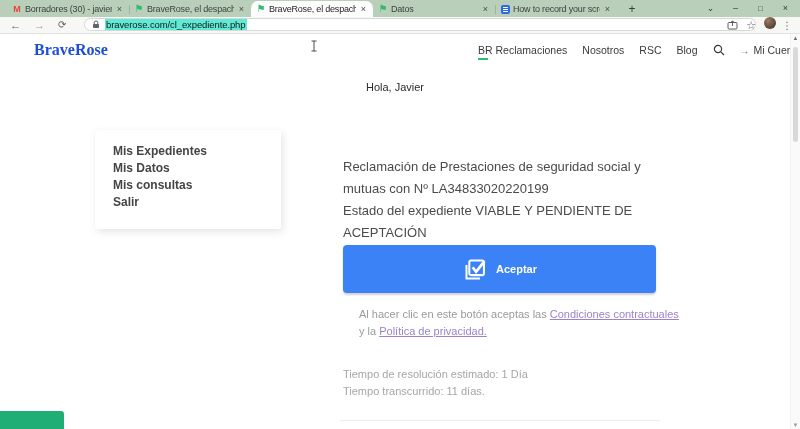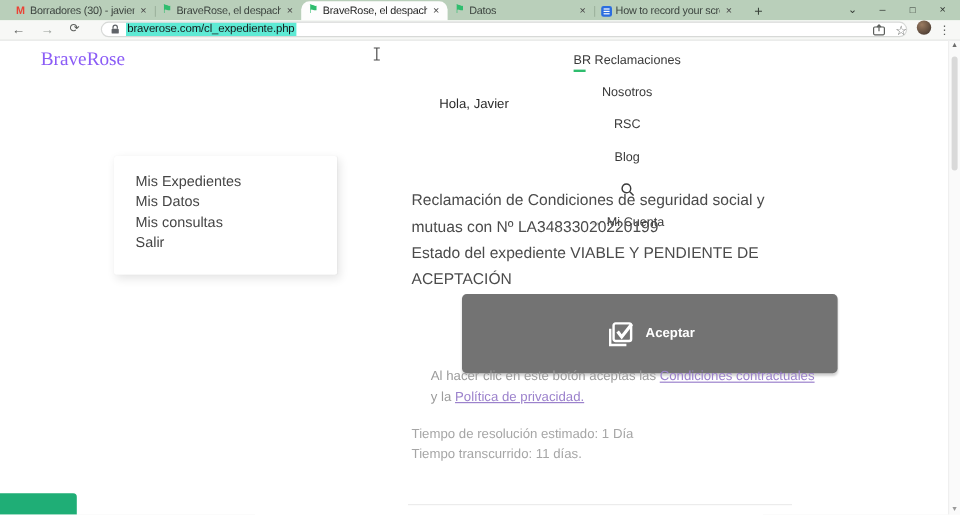--- a/index.html
+++ b/index.html
@@ -31,48 +31,48 @@
   .lock-icon{display:flex;margin-right:5px;}
   .url-text{font-size:9.5px;color:#16181a;background:#5eead4;padding:0 1px;white-space:nowrap;letter-spacing:-0.1px;}
   .tb-right{position:absolute;top:0;height:16px;display:flex;align-items:center;}
   .ic-share{right:62px;}
   .ic-star{right:44px;font-size:11px;color:#5c5f5c;}
   .avatar{right:24px;width:12px;height:12px;border-radius:50%;background:radial-gradient(circle at 35% 30%,#9b7b61,#3a2f28);}
   .ic-menu{right:8px;font-size:10px;color:#5c5f5c;letter-spacing:0;}
 
   
   .page{position:absolute;top:34px;left:0;right:0;bottom:0;background:#fff;}
-  .logo{position:absolute;left:34px;top:7px;font-family:"Liberation Serif",serif;font-size:16px;font-weight:400;color:#8b5cf6;}
-  .sitenav{position:absolute;left:478px;top:10px;display:flex;align-items:center;gap:15px;font-size:10.5px;color:#3a3a3a;white-space:nowrap;flex-direction:column;}
+  .logo{position:absolute;left:34px;top:7px;font-family:"Liberation Serif",serif;font-size:16px;font-weight:700;color:#1d4ed8;}
+  .sitenav{position:absolute;left:478px;top:10px;display:flex;align-items:center;gap:15px;font-size:10.5px;color:#3a3a3a;white-space:nowrap;}
   .nav-item{position:relative;}
   .nav-item.current::after{content:"";position:absolute;left:0;bottom:-4px;width:10px;height:2px;background:#2fbd6e;}
   .search-wrap{display:flex;align-items:center;}
   .account{display:flex;align-items:center;gap:4px;}
   .account .arr{color:#6b6b6b;font-size:10px;}
 
   .ibeam{position:absolute;left:310px;top:4px;}
 
   .scrollbar{position:absolute;right:0;top:0;bottom:0;width:10px;background:#fafafa;border-left:1px solid #efefef;box-sizing:border-box;}
   .scroll-up{position:absolute;top:1px;left:0;right:0;text-align:center;font-size:6px;color:#6d6d6d;}
   .scroll-thumb{position:absolute;top:13px;left:2px;width:5px;height:95px;background:#d9d9d9;border-radius:3px;}
   .scroll-down{position:absolute;bottom:1px;left:0;right:0;text-align:center;font-size:6px;color:#9a9a9a;}
 
   .greeting{position:absolute;left:0;right:10px;top:47px;text-align:center;font-size:11px;font-weight:500;color:#2b2b2b;}
 
-  .menu-card{position:absolute;left:95px;top:96px;width:186px;height:99px;background:#fff;border-radius:2px;box-shadow:2px 3px 8px rgba(0,0,0,0.10),0 0 1px rgba(0,0,0,0.05);padding:13px 0 0 18px;box-sizing:border-box;}
+  .menu-card{position:absolute;left:95px;top:96px;width:186px;height:99px;background:#fff;border-radius:2px;box-shadow:2px 3px 8px rgba(0,0,0,0.10),0 0 1px rgba(0,0,0,0.05);padding:13px 0 0 18px;box-sizing:border-box;font-weight:bold;}
   .menu-item{font-size:12px;color:#454545;line-height:17px;cursor:pointer;}
 
   .claim{position:absolute;left:343px;top:122px;width:320px;font-size:13px;line-height:22px;color:#4b4b4b;}
-  .accept-btn{position:absolute;left:343px;top:211px;width:313px;height:66px;background:#737373;border:none;border-radius:4px;display:flex;align-items:center;justify-content:center;gap:7px;box-shadow:0 2px 2px rgba(0,0,0,0.18);cursor:pointer;margin-left:42px;}
+  .accept-btn{position:absolute;left:343px;top:211px;width:313px;height:48px;background:#3b82f6;border:none;border-radius:4px;display:flex;align-items:center;justify-content:center;gap:7px;box-shadow:0 2px 2px rgba(0,0,0,0.18);cursor:pointer;}
   .accept-label{color:#fff;font-weight:bold;font-size:11px;font-family:"Liberation Sans",sans-serif;}
 
   .disclaimer{position:absolute;left:343px;top:272px;width:324px;font-size:11px;line-height:17px;color:#9b9b9b;margin-left:16px;}
   .dlink{color:#9c82cc;text-decoration:underline;cursor:pointer;}
 
-  .times{position:absolute;left:343px;top:320px;font-size:11px;line-height:17px;color:#a6a6a6;}
+  .times{position:absolute;left:343px;top:332px;font-size:11px;line-height:17px;color:#a6a6a6;}
   .divider{position:absolute;left:340px;top:386px;width:320px;height:1px;background:#ececec;}
   .status-box{position:absolute;left:0;top:377px;width:64px;height:18px;background:#1fae76;border-top-right-radius:3px;}
 </style>
 </head>
 <body>
 
 <div class="screen">
 
   <div class="tabstrip">
     <div class="tab">
@@ -165,21 +165,21 @@
     <div class="greeting">Hola, Javier</div>
 
     <div class="menu-card">
       <div class="menu-item">Mis Expedientes</div>
       <div class="menu-item">Mis Datos</div>
       <div class="menu-item">Mis consultas</div>
       <div class="menu-item">Salir</div>
     </div>
 
     <div class="claim">
-      <div>Reclamación de Condiciones de seguridad social y mutuas con Nº LA34833020220199</div>
+      <div>Reclamación de Prestaciones de seguridad social y mutuas con Nº LA34833020220199</div>
       <div>Estado del expediente VIABLE Y PENDIENTE DE ACEPTACIÓN</div>
     </div>
 
     <button class="accept-btn">
       <span style="display:flex;">
         <svg width="27" height="27" viewBox="0 0 24 24">
             <path d="M4 8v12h12" fill="none" stroke="#fff" stroke-width="1.8"></path>
             <rect x="6.5" y="4" width="13" height="13" rx="1.5" fill="none" stroke="#fff" stroke-width="1.8"></rect>
             <path d="M9.5 10l3 4 7.5-9.5" fill="none" stroke="#fff" stroke-width="2.4"></path>
           </svg>

